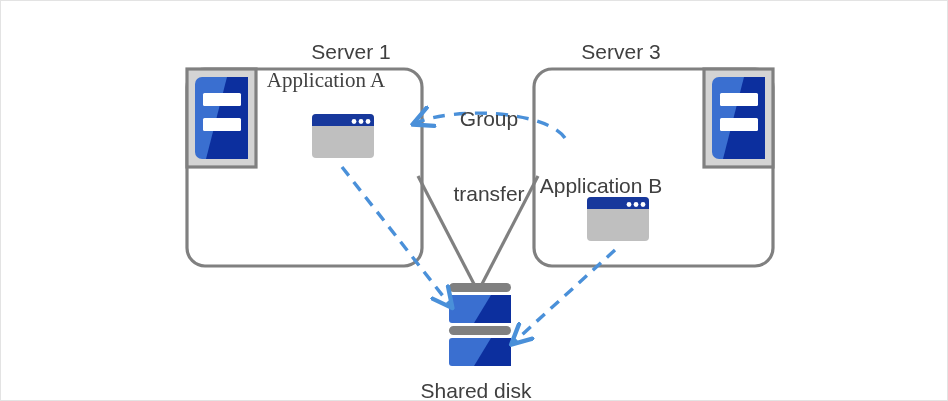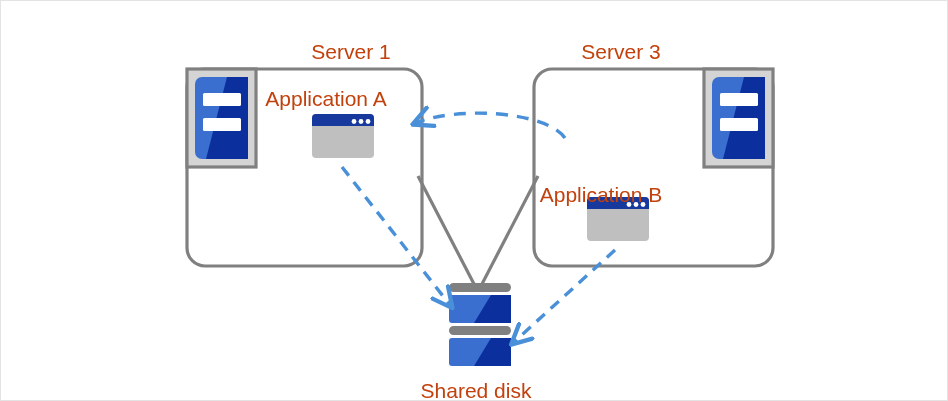--- a/index.html
+++ b/index.html
@@ -21,33 +21,33 @@
   }
   #diagram-svg {
     position: absolute;
     left: 0;
     top: 0;
     width: 948px;
     height: 401px;
   }
   .lbl {
     position: absolute;
-    color: #c2410c;
+    color: #404040;
     font-size: 21px;
     line-height: 25px;
     white-space: pre;
     font-family: "Liberation Sans", sans-serif;
   }
   .lbl-center {
     text-align: center;
   }
   #label-server1  { left: 240px; top: 38px; width: 220px; }
   #label-server2  { left: 510px; top: 38px; width: 220px; }
-  #label-app-a    { left: 215px; top: 85px; width: 220px; }
-  #label-app-b    { left: 490px; top: 181px; width: 220px; text-align: center; }
+  #label-app-a    { left: 215px; top: 67px; width: 220px; font-family: Liberation Serif, serif; }
+  #label-app-b    { left: 490px; top: 172px; width: 220px; text-align: center; }
   #label-shared-disk { left: 375px; top: 377px; width: 200px; }
   #label-group-transfer {
     left: 413px; top: 55px; width: 150px;
     text-align: center;
   }
   #label-group-transfer span { display: block; }
 </style>
 </head>
 <body>
 
@@ -123,14 +123,18 @@
   <div class="lbl lbl-center" id="label-server1">Server 1</div>
 
   <div class="lbl lbl-center" id="label-server2">Server 3</div>
 
   <div class="lbl lbl-center" id="label-app-a">Application A</div>
 
   <div class="lbl lbl-center" id="label-app-b">Application B</div>
 
   <div class="lbl lbl-center" id="label-shared-disk">Shared disk</div>
 
+  <div class="lbl" id="label-group-transfer">
+    <span>Group</span>
+    <span>transfer</span>
+  </div>
 
 </div>
 
 </body></html>

